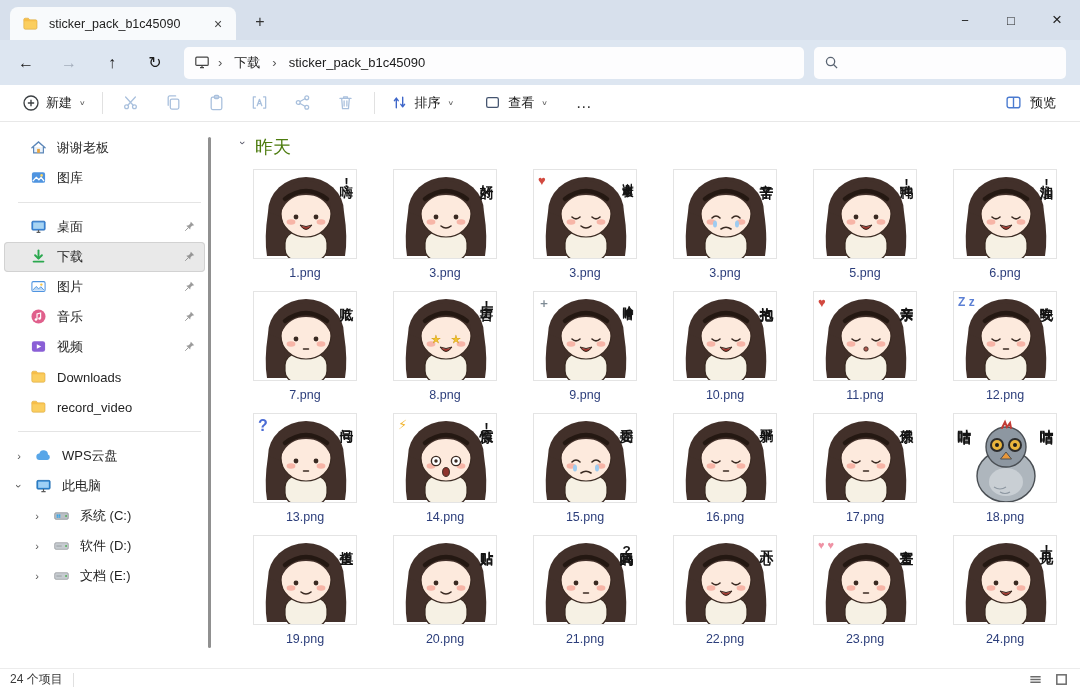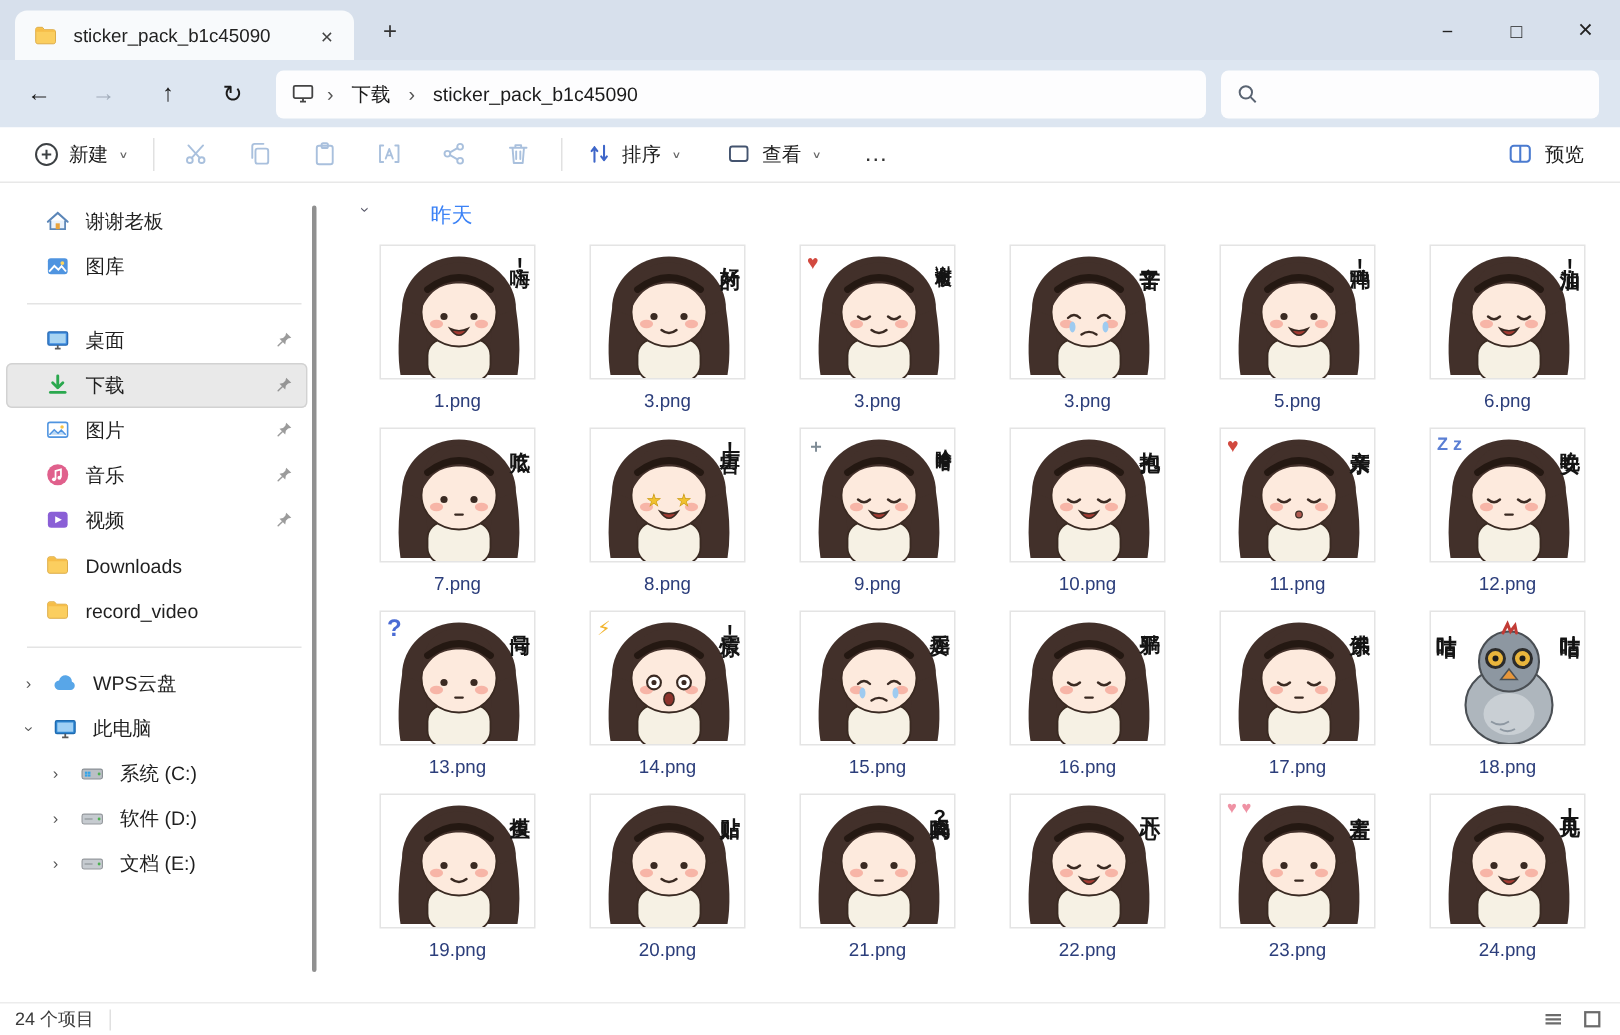--- a/index.html
+++ b/index.html
@@ -48,21 +48,21 @@
   .expander { width:14px; font-size:11px; color:#555; text-align:center; flex:0 0 14px; display:inline-block; }
   .expander.open { transform:rotate(90deg); }
   .s-icon { width:18px; height:18px; flex:0 0 18px; display:inline-flex; }
   .s-label { flex:1; font-size:13px; color:#1f1f1f; white-space:nowrap; overflow:hidden; }
   .pin { width:14px; height:14px; margin-right:8px; flex:0 0 14px; opacity:.75; }
   .side-divider { height:1px; background:#e4e4e4; margin:9px 14px 9px 18px; }
 
   .content { flex:1; padding:12px 0 0 20px; overflow:hidden; }
   .group-header { display:flex; align-items:center; gap:6px; margin:0 0 10px 2px; }
   .group-chev { font-size:11px; color:#556; transform:rotate(90deg); display:inline-block; width:12px; }
-  .group-label { color:#3b82f6; font-size:14px;margin-left:32px; }
+  .group-label { color:#4d7c0f; font-size:18px; }
   .grid { display:grid; grid-template-columns:repeat(6,140px); grid-auto-rows:122px; }
   .cell { display:flex; flex-direction:column; align-items:center; }
   .thumb { position:relative; width:104px; height:90px; background:#fff; border:1px solid #e4e4e4; overflow:hidden; }
   .thumb svg { position:absolute; left:0; top:0; }
   .cap { position:absolute; top:4px; right:3px; writing-mode:vertical-rl; text-orientation:upright; font-weight:700; color:#141414; line-height:1.02; letter-spacing:1px; }
   .cap-left { right:auto; left:3px; }
   .extra { position:absolute; top:3px; left:4px; font-size:12px; font-weight:700; }
   .fname { margin-top:7px; font-size:12.5px; color:#2c3e7b; }
 
   

